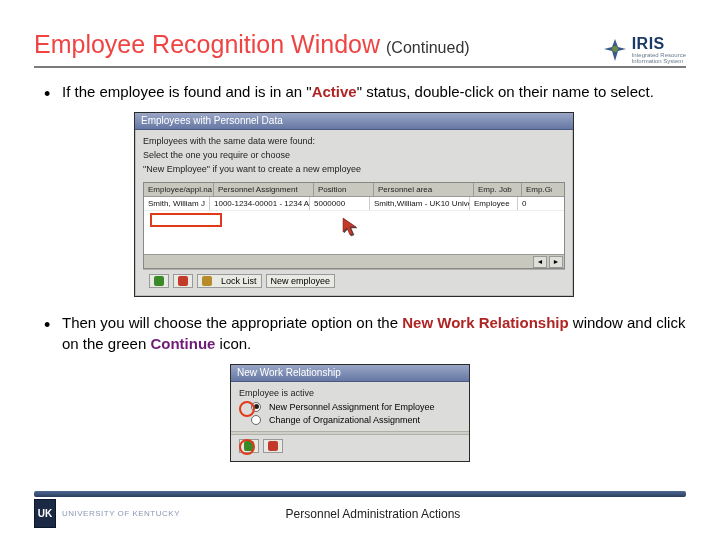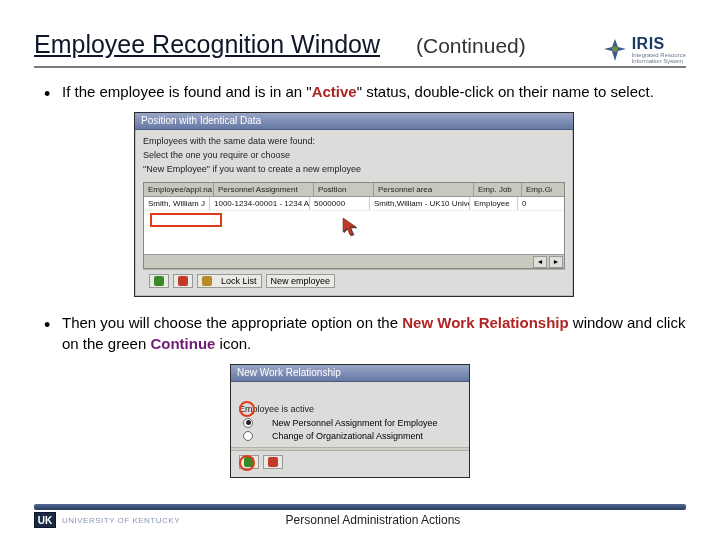--- a/index.html
+++ b/index.html
@@ -23,27 +23,25 @@
     padding-bottom: 2px;
     margin-bottom: 14px;
   }
   .title-wrap {
     display: flex;
     align-items: baseline;
     gap: 6px;
   }
   .title {
     font-size: 25px;
-    color: #0f172a;
-    text-decoration: underline;
+    color: #ef4444;
   }
   .title-cont {
-    font-size: 21px;
+    font-size: 16px;
     color: #333;
-    margin-left: 30px;
   }
   .logo {
     display: flex;
     align-items: center;
     gap: 4px;
     margin-top: 12px;
   }
   .logo-mark {
     width: 26px; height: 26px;
     position: relative;
@@ -188,23 +186,23 @@
     font-size:9px;
     font-family: Tahoma, sans-serif;
     position:relative;
   }
   .shot2 .titlebar {
     background: linear-gradient(#9aa6c6,#6578a4);
     color:#fff; font-size:10px; padding:2px 6px 3px 6px;
     border-bottom:1px solid #4a5a82;
   }
   .shot2 .body { padding:6px 8px 4px 8px; }
-  .shot2 .line { margin-bottom:4px; color:#222;margin-top:16px; }
+  .shot2 .line { margin-bottom:4px; color:#222; }
   .radio {
-    display:flex; align-items:flex-start; gap:19px; font-size:9px; margin-left:4px; margin-bottom:3px;
+    display:flex; align-items:flex-start; gap:8px; font-size:9px; margin-left:12px; margin-bottom:3px;
   }
   .radio .rb {
     width:10px; height:10px; border:1px solid #666; border-radius:50%; background:#fff;
     display:flex; align-items:center; justify-content:center;
   }
   .radio .rb.sel::after{content:""; width:5px; height:5px; background:#222; border-radius:50%;}
   .circle-red {
     position:absolute; width:16px; height:16px; border:2px solid #e03a1a; border-radius:50%;
     pointer-events:none;
   }
@@ -227,21 +225,21 @@
     margin-bottom:2px;
   }
   .footer .row {
     display:flex; align-items:center; justify-content:space-between;
   }
   .uk-badge{
     display:flex; align-items:center; gap:6px;
     font-size:9px; color:#c9d3e6;
   }
   .uk-mark{
-    width:22px; height:16px; background:#1b2a44; color:#fff; font-size:10px; font-weight:700;
+    width:22px; height:29px; background:#1b2a44; color:#fff; font-size:10px; font-weight:700;
     display:flex; align-items:center; justify-content:center; border:1px solid #0b1628;
   }
   .uk-text{ font-size:8px; color:#8a98b4; letter-spacing:0.5px;}
   .footer .caption{
     font-size:12px; color:#222; text-align:center; flex:1;
   }
 </style>
 </head>
 <body>
 
@@ -266,21 +264,21 @@
     </div>
   </div>
 
   <ul class="bullets">
     <li>
       <span>If the employee is found and is in an "</span><span class="hl-active">Active</span><span>" status, double-click on their name to select.</span>
     </li>
   </ul>
 
   <div class="shot1">
-    <div class="titlebar">Position with Identical Data</div>
+    <div class="titlebar">Employees with Personnel Data</div>
     <div class="body">
       <div class="info-line">Employees with the same data were found:</div>
       <div class="info-line">Select the one you require or choose</div>
       <div class="info-line">"New Employee" if you want to create a new employee</div>
       <div class="grid">
         <div class="grid-head">
           <div class="gh">Employee/appl.na</div>
           <div class="gh">Personnel Assignment</div>
           <div class="gh">Position</div>
           <div class="gh">Personnel area</div>

